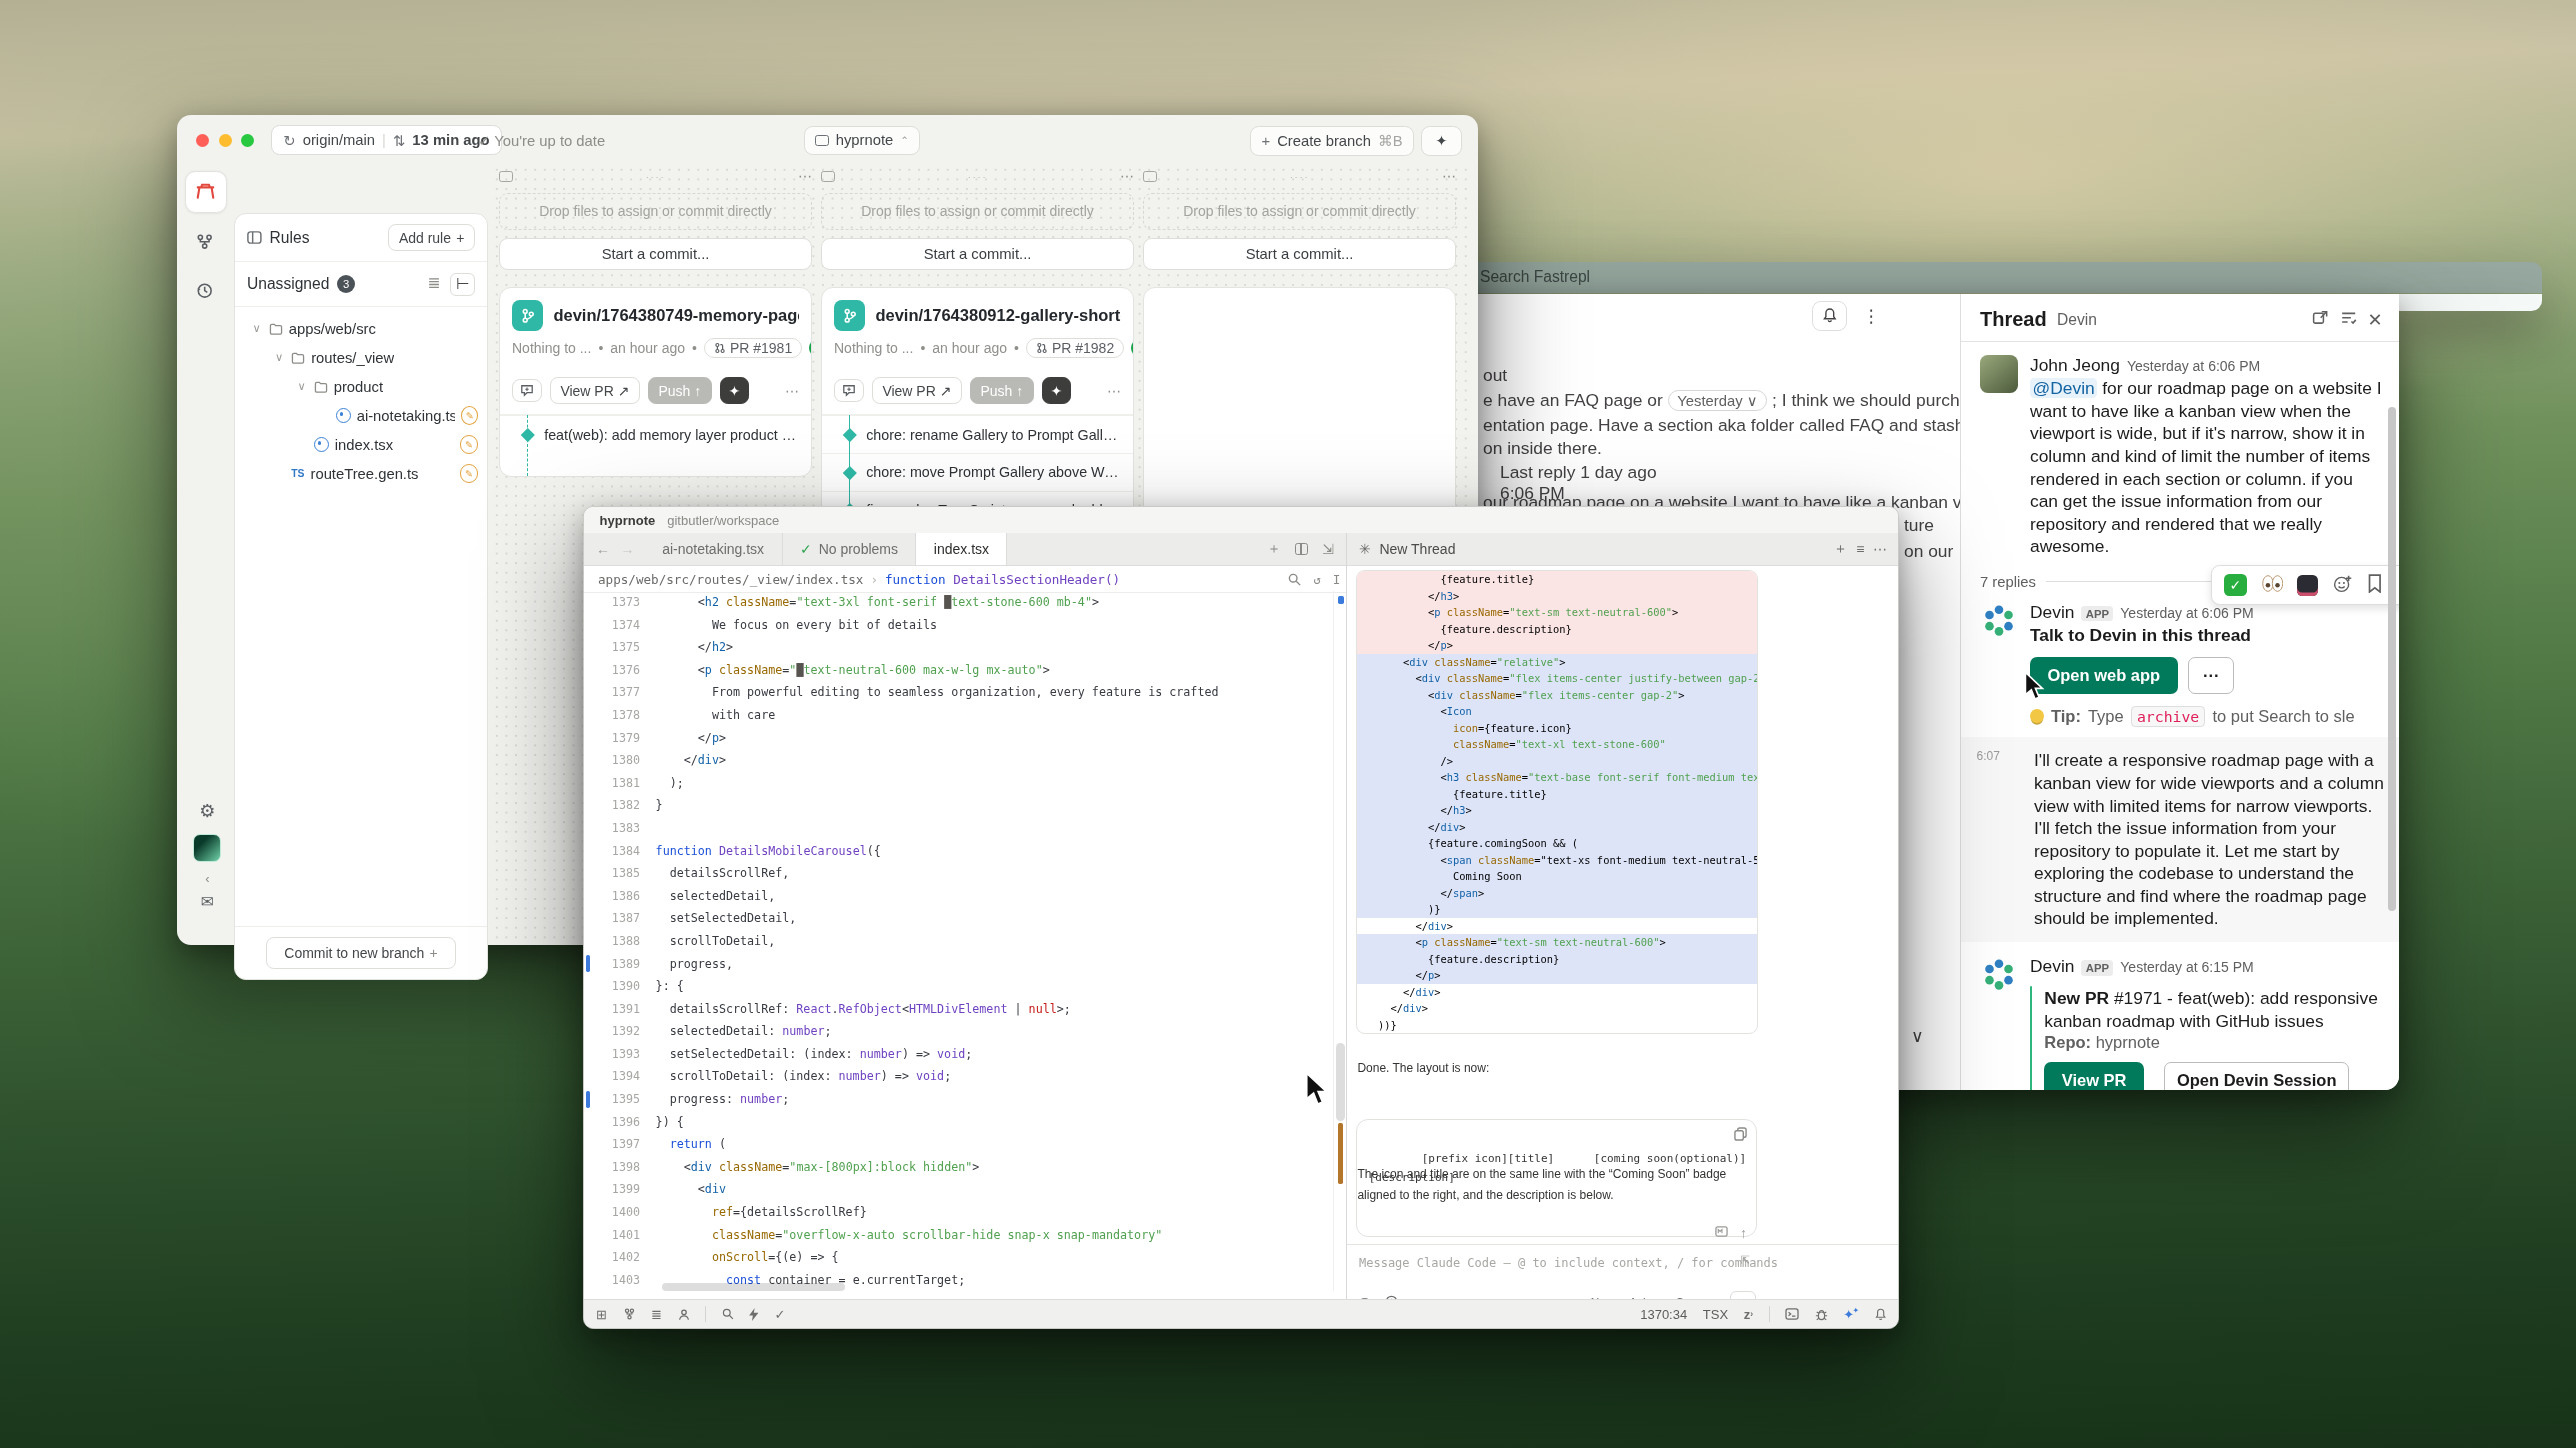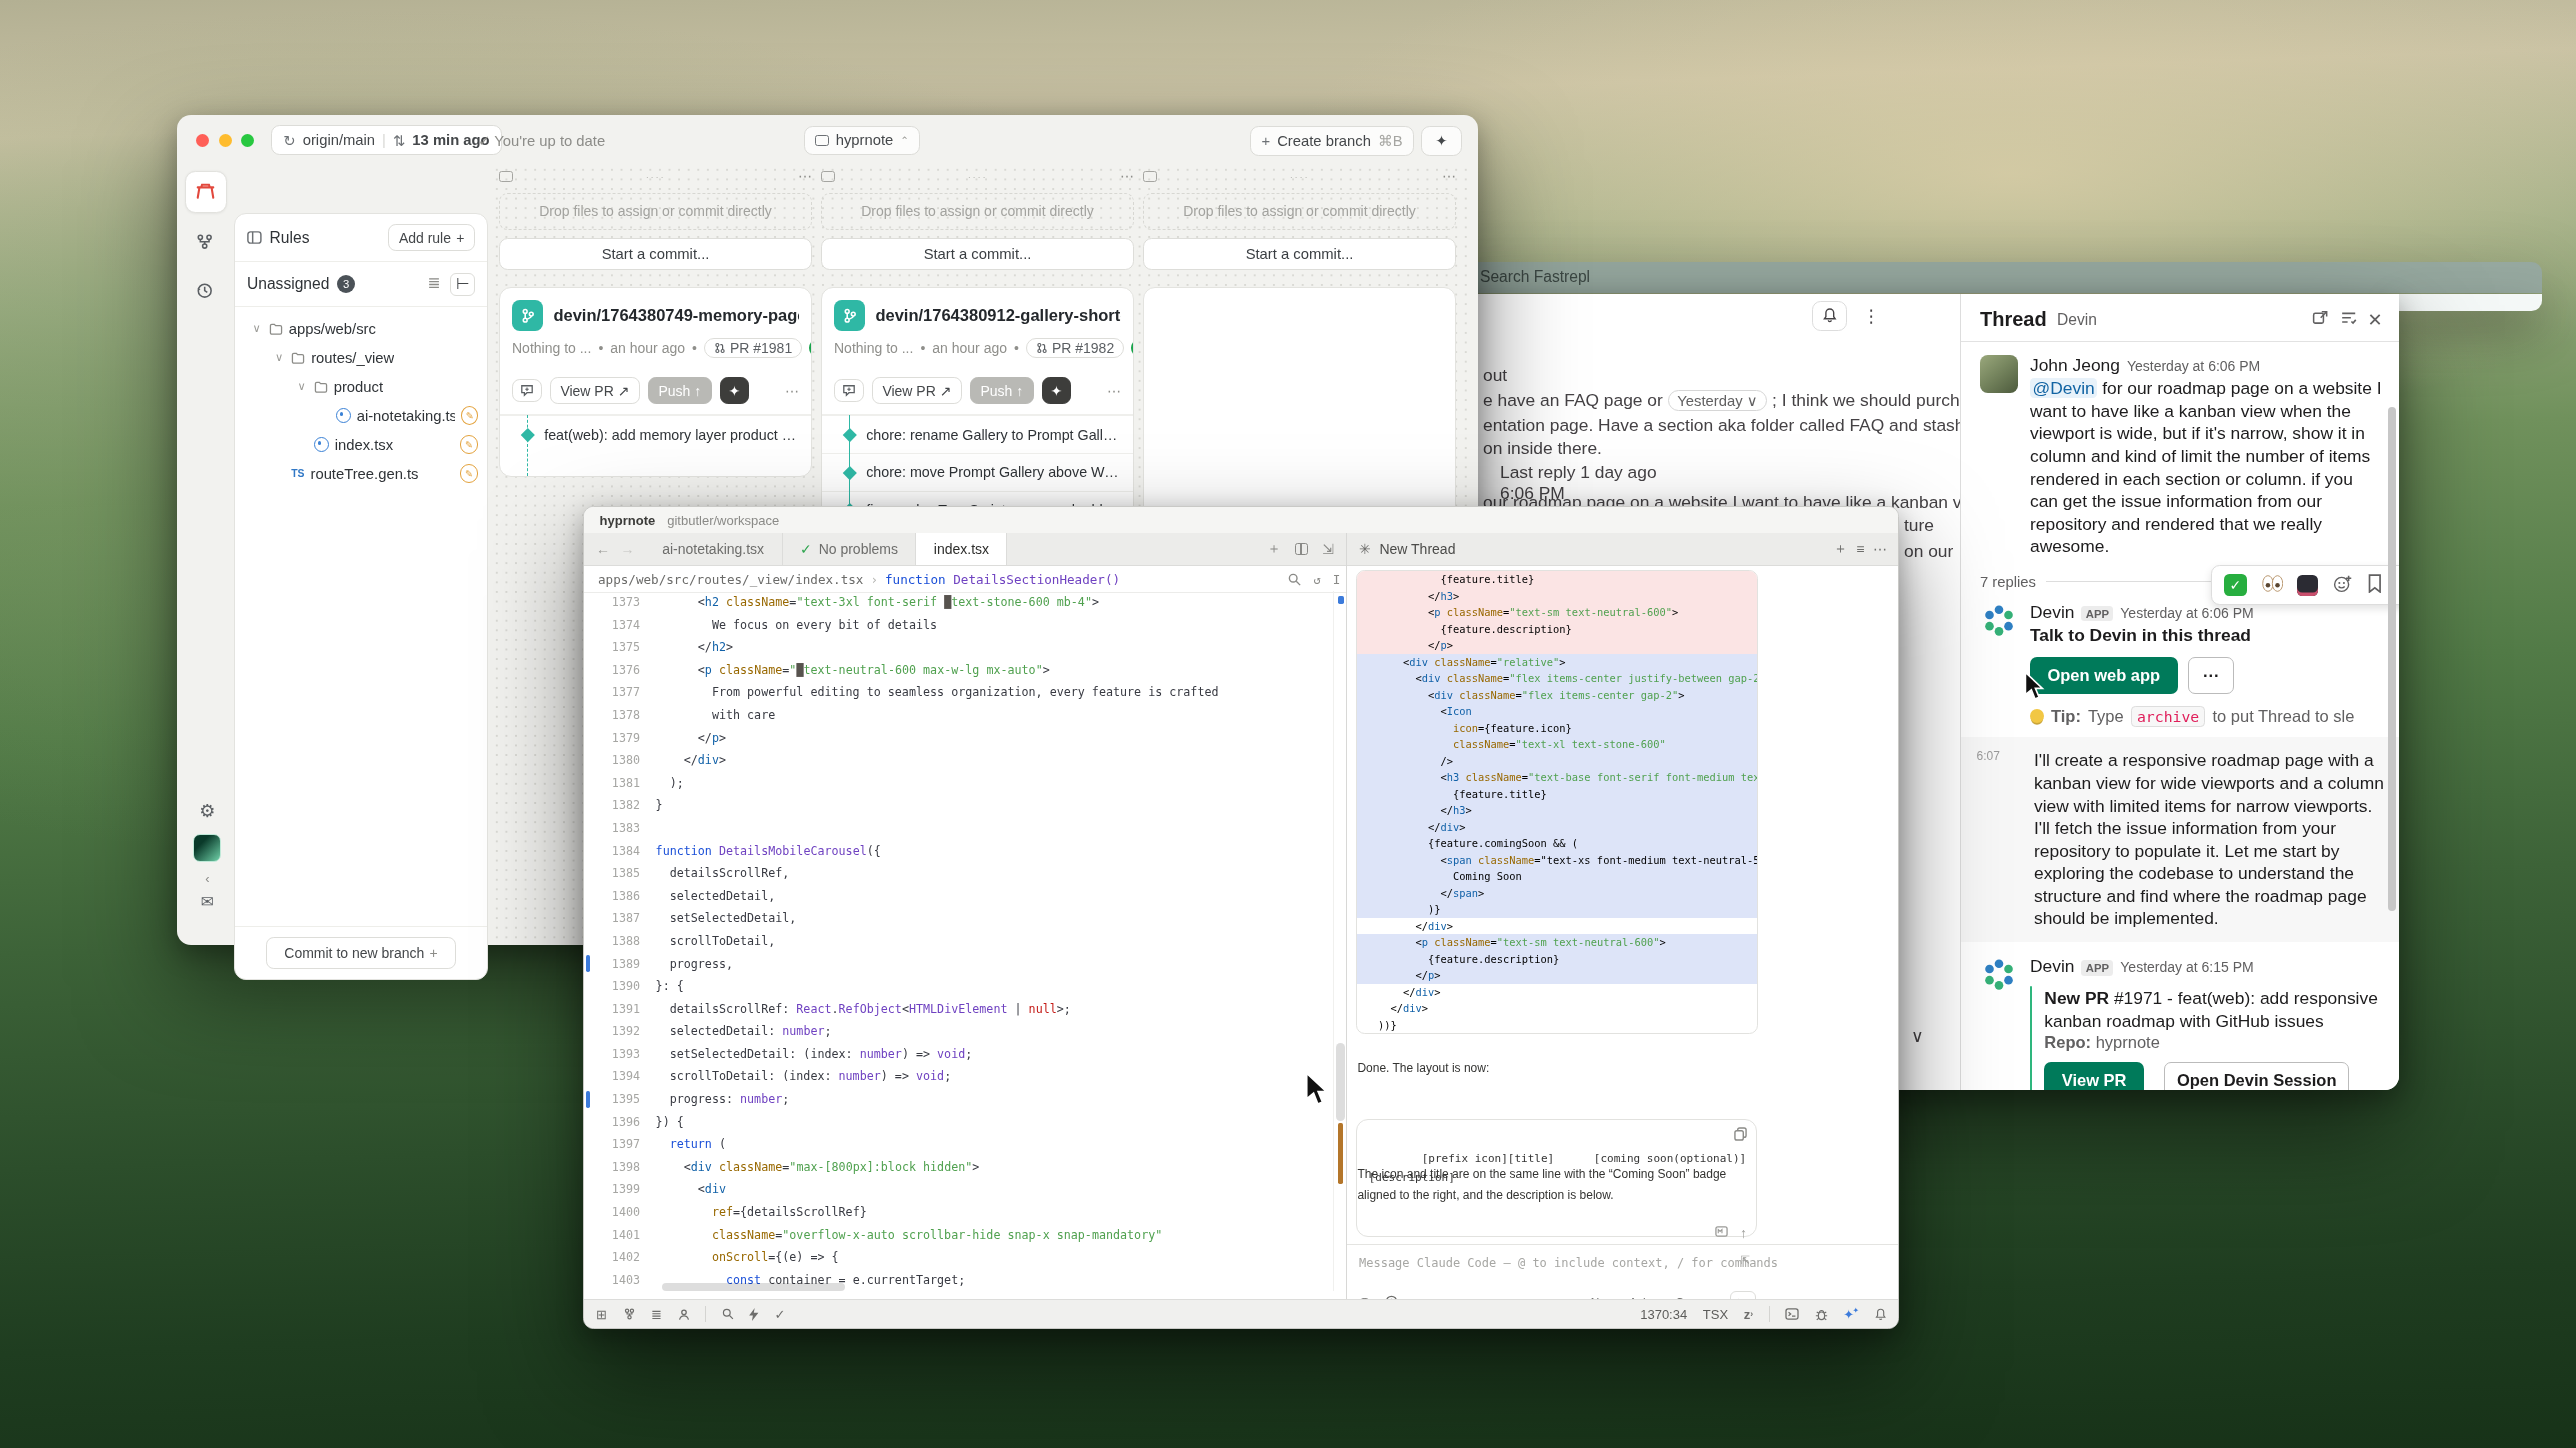--- a/index.html
+++ b/index.html
@@ -176,21 +176,21 @@
           <div class="m-body" style="font-weight:bold;">Talk to Devin in this thread</div>
           <div style="display:flex;gap:10.4px;margin-top:10.4px;align-items:center;">
             <span class="btn-green">Open web app</span>
             <span class="btn-ghost" style="padding:7.8px 14px;">···</span>
           </div>
           <div class="tip">
             <span style="width:14px;height:14px;border-radius:50%;background:#f2c744;display:inline-block;box-shadow:0 2.6px 0 -0.9px #c9a53a;"></span>
             <b>Tip:</b>
             <span>Type</span>
             <span class="codepill">archive</span>
-            <span>to put Thread to sle</span>
+            <span>to put Search to sle</span>
           </div>
         </div>
       </div>
 
       <div style="position:relative;background:#f7f7f7;margin-top:7px;padding:10.4px 21px 12px 73px;">
         <span class="gutter-time">6:07</span>
         <div class="m-body" style="width:351px;">I'll create a responsive roadmap page with a kanban view for wide viewports and a column view with limited items for narrow viewports. I'll fetch the issue information from your repository to populate it. Let me start by exploring the codebase to understand the structure and find where the roadmap page should be implemented.</div>
       </div>
 
       <div class="hovbar" style="left:250px;top:271px;">

